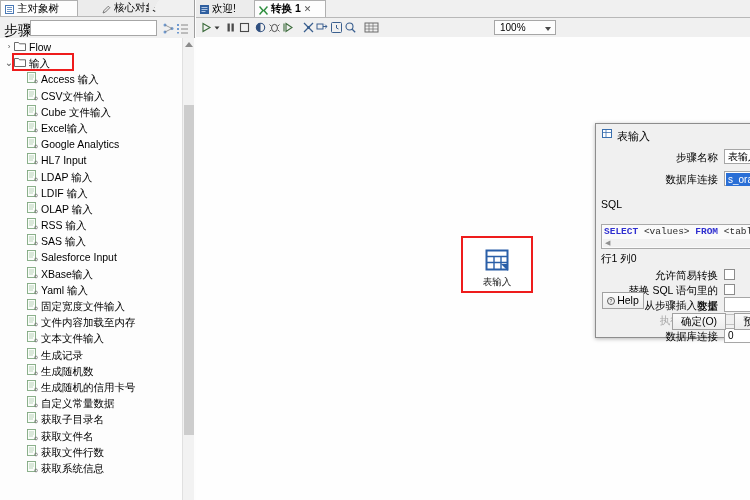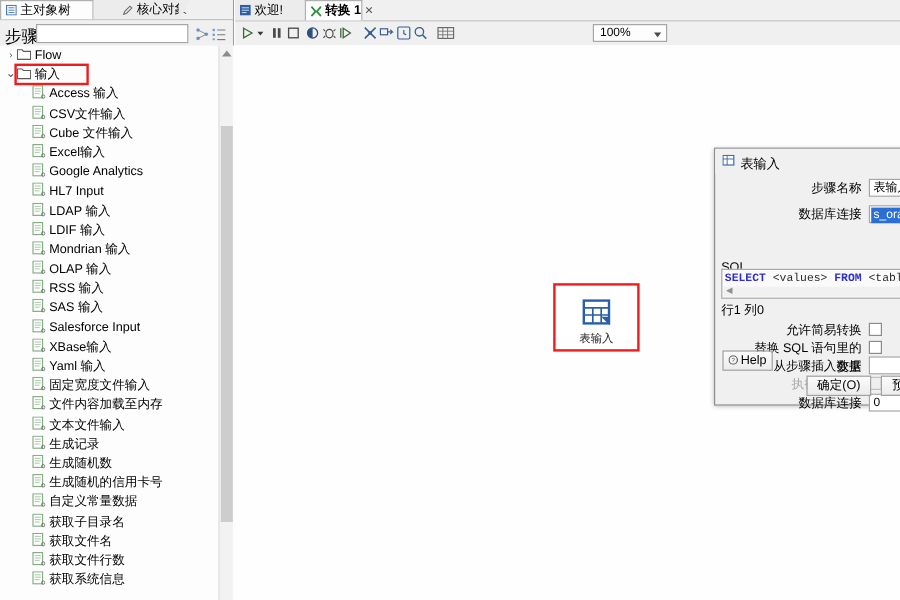--- a/index.html
+++ b/index.html
@@ -78,21 +78,21 @@
   .flabel{position:absolute;text-align:right;font-size:10.5px;line-height:16px;}
   .ftext{position:absolute;height:15px;background:#fff;border:1px solid #a6a6a6;box-sizing:border-box;
     font-size:10px;line-height:13px;padding-left:3px;overflow:hidden;white-space:nowrap;}
   .fcombo{position:absolute;height:15px;background:#fff;border:1px solid #a6a6a6;box-sizing:border-box;}
   .selhl{position:absolute;left:1px;top:1px;height:13px;background:#2a6fd6;color:#fff;font-size:10px;
     line-height:13px;padding:0 2px;white-space:nowrap;overflow:hidden;}
   .bigbtn{position:absolute;height:17px;background:linear-gradient(#fbfbfb,#ececec);
     border:1px solid #a1a1a1;box-sizing:border-box;font-size:10.5px;line-height:15px;text-align:center;}
   .chk{position:absolute;width:11px;height:11px;background:#fff;border:1px solid #8c8c8c;box-sizing:border-box;}
   .chk.dis{background:#efefef;border-color:#c2c2c2;}
-  .stext{position:absolute;font-size:10.5px;margin-top:19px;}
+  .stext{position:absolute;font-size:10.5px;}
 
   #sqlbox{position:absolute;left:5px;top:79px;width:296px;height:25px;background:#fafafa;
     border:1px solid #a9a9a9;box-sizing:border-box;}
   #sqlline{position:absolute;left:2px;top:1px;font-family:"Liberation Mono","DejaVu Sans Mono",monospace;
     font-size:9.5px;line-height:12px;white-space:nowrap;color:#2b2b2b;}
   .kw{color:#2f2fd0;font-weight:bold;}
   #sqlhbar{position:absolute;left:1px;bottom:1px;width:293px;height:8px;background:#f1f1f1;}
   #sqlhbar .la{position:absolute;left:2px;top:0;font-size:7px;color:#909090;line-height:8px;}
   #rowcol{position:absolute;left:5px;top:107px;font-size:10.5px;}
 
@@ -193,25 +193,20 @@
             </svg></span><span class="tlabel">LDAP 输入</span></div>
         <div class="trow indent2"><span class="tico"><svg width="12" height="12" viewBox="0 0 12 12">
               <rect x="1.5" y="0.5" width="8" height="10" fill="#fafdfa" stroke="#7fa87f" stroke-width=".9"></rect>
               <path d="M3 3h5M3 5h5M3 7h4" stroke="#9fc09f" stroke-width=".7"></path>
               <circle cx="10" cy="9.5" r="1.4" fill="none" stroke="#6b6b6b" stroke-width=".7"></circle>
             </svg></span><span class="tlabel">LDIF 输入</span></div>
         <div class="trow indent2"><span class="tico"><svg width="12" height="12" viewBox="0 0 12 12">
               <rect x="1.5" y="0.5" width="8" height="10" fill="#fafdfa" stroke="#7fa87f" stroke-width=".9"></rect>
               <path d="M3 3h5M3 5h5M3 7h4" stroke="#9fc09f" stroke-width=".7"></path>
               <circle cx="10" cy="9.5" r="1.4" fill="none" stroke="#6b6b6b" stroke-width=".7"></circle>
-            </svg></span><span class="tlabel">Mondrian 输入</span></div>
-        <div class="trow indent2"><span class="tico"><svg width="12" height="12" viewBox="0 0 12 12">
-              <rect x="1.5" y="0.5" width="8" height="10" fill="#fafdfa" stroke="#7fa87f" stroke-width=".9"></rect>
-              <path d="M3 3h5M3 5h5M3 7h4" stroke="#9fc09f" stroke-width=".7"></path>
-              <circle cx="10" cy="9.5" r="1.4" fill="none" stroke="#6b6b6b" stroke-width=".7"></circle>
             </svg></span><span class="tlabel">OLAP 输入</span></div>
         <div class="trow indent2"><span class="tico"><svg width="12" height="12" viewBox="0 0 12 12">
               <rect x="1.5" y="0.5" width="8" height="10" fill="#fafdfa" stroke="#7fa87f" stroke-width=".9"></rect>
               <path d="M3 3h5M3 5h5M3 7h4" stroke="#9fc09f" stroke-width=".7"></path>
               <circle cx="10" cy="9.5" r="1.4" fill="none" stroke="#6b6b6b" stroke-width=".7"></circle>
             </svg></span><span class="tlabel">RSS 输入</span></div>
         <div class="trow indent2"><span class="tico"><svg width="12" height="12" viewBox="0 0 12 12">
               <rect x="1.5" y="0.5" width="8" height="10" fill="#fafdfa" stroke="#7fa87f" stroke-width=".9"></rect>
               <path d="M3 3h5M3 5h5M3 7h4" stroke="#9fc09f" stroke-width=".7"></path>
               <circle cx="10" cy="9.5" r="1.4" fill="none" stroke="#6b6b6b" stroke-width=".7"></circle>
@@ -301,21 +296,21 @@
       <div class="vtab unsel" style="left:0;width:58px;height:17px;">
         <span class="micon">
           <svg width="9" height="9" viewBox="0 0 9 9">
               <rect x="0" y="0" width="9" height="9" fill="#2f5fa0"></rect>
               <path d="M1.5 2.5h6M1.5 4.5h6M1.5 6.5h4" stroke="#cfe0f5" stroke-width=".8"></path>
             </svg>
         </span>
         <span>欢迎!</span>
         <span class="tabcurve" style="height:17px;"></span>
       </div>
-      <div class="vtab sel" style="left:58px;width:48px;height:17px;font-weight:bold;">
+      <div class="vtab sel" style="left:58px;width:72px;height:17px;font-weight:bold;">
         <span class="micon">
           <svg width="9" height="9" viewBox="0 0 9 9">
               <path d="M0.5 0.5l3.5 4-3.5 4M8.5 0.5l-3.5 4 3.5 4" stroke="#2f8f3f" stroke-width="1.5" fill="none"></path>
             </svg>
         </span>
         <span>转换 1</span>
         <span style="font-weight:normal;font-size:9px;color:#555;">✕</span>
       </div>
     </div>
 

